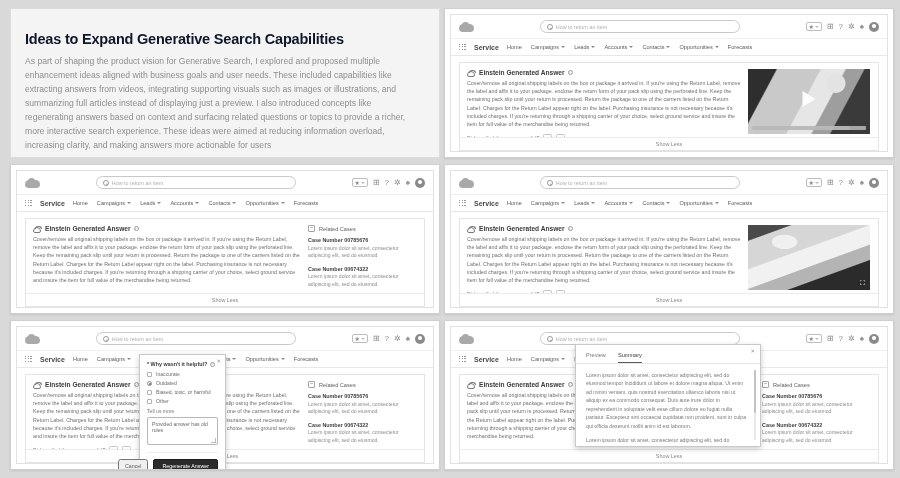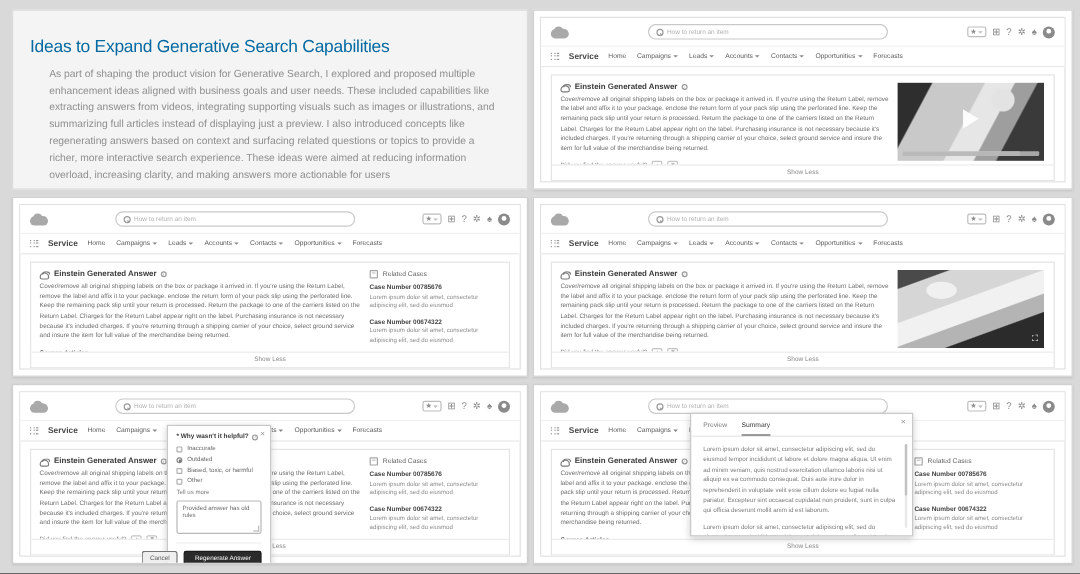--- a/index.html
+++ b/index.html
@@ -23,25 +23,25 @@
     width: 884px; height: 458px;
   }
 
   
   .intro {
     background: #f4f4f4;
     border: 1px solid #dcdcdc;
     padding: 22px 20px 10px 14px;
   }
   .intro-title {
-    font-size: 14.5px; font-weight: normal; color: #0369a1;
+    font-size: 14.5px; font-weight: bold; color: #0f172a;
     letter-spacing: -0.2px; margin-bottom: 8px;
   }
   .intro-body {
-    font-size: 8.6px; line-height: 1.62; color: #8e8e8e; margin-left: 16px;
+    font-size: 8.6px; line-height: 1.62; color: #8e8e8e;
   }
 
   
   .panel {
     background: #ffffff;
     border: 1px solid #d0d0d0;
     box-shadow: 0 1px 2px rgba(0,0,0,.10);
     position: relative;
     overflow: hidden;
     display: flex;

